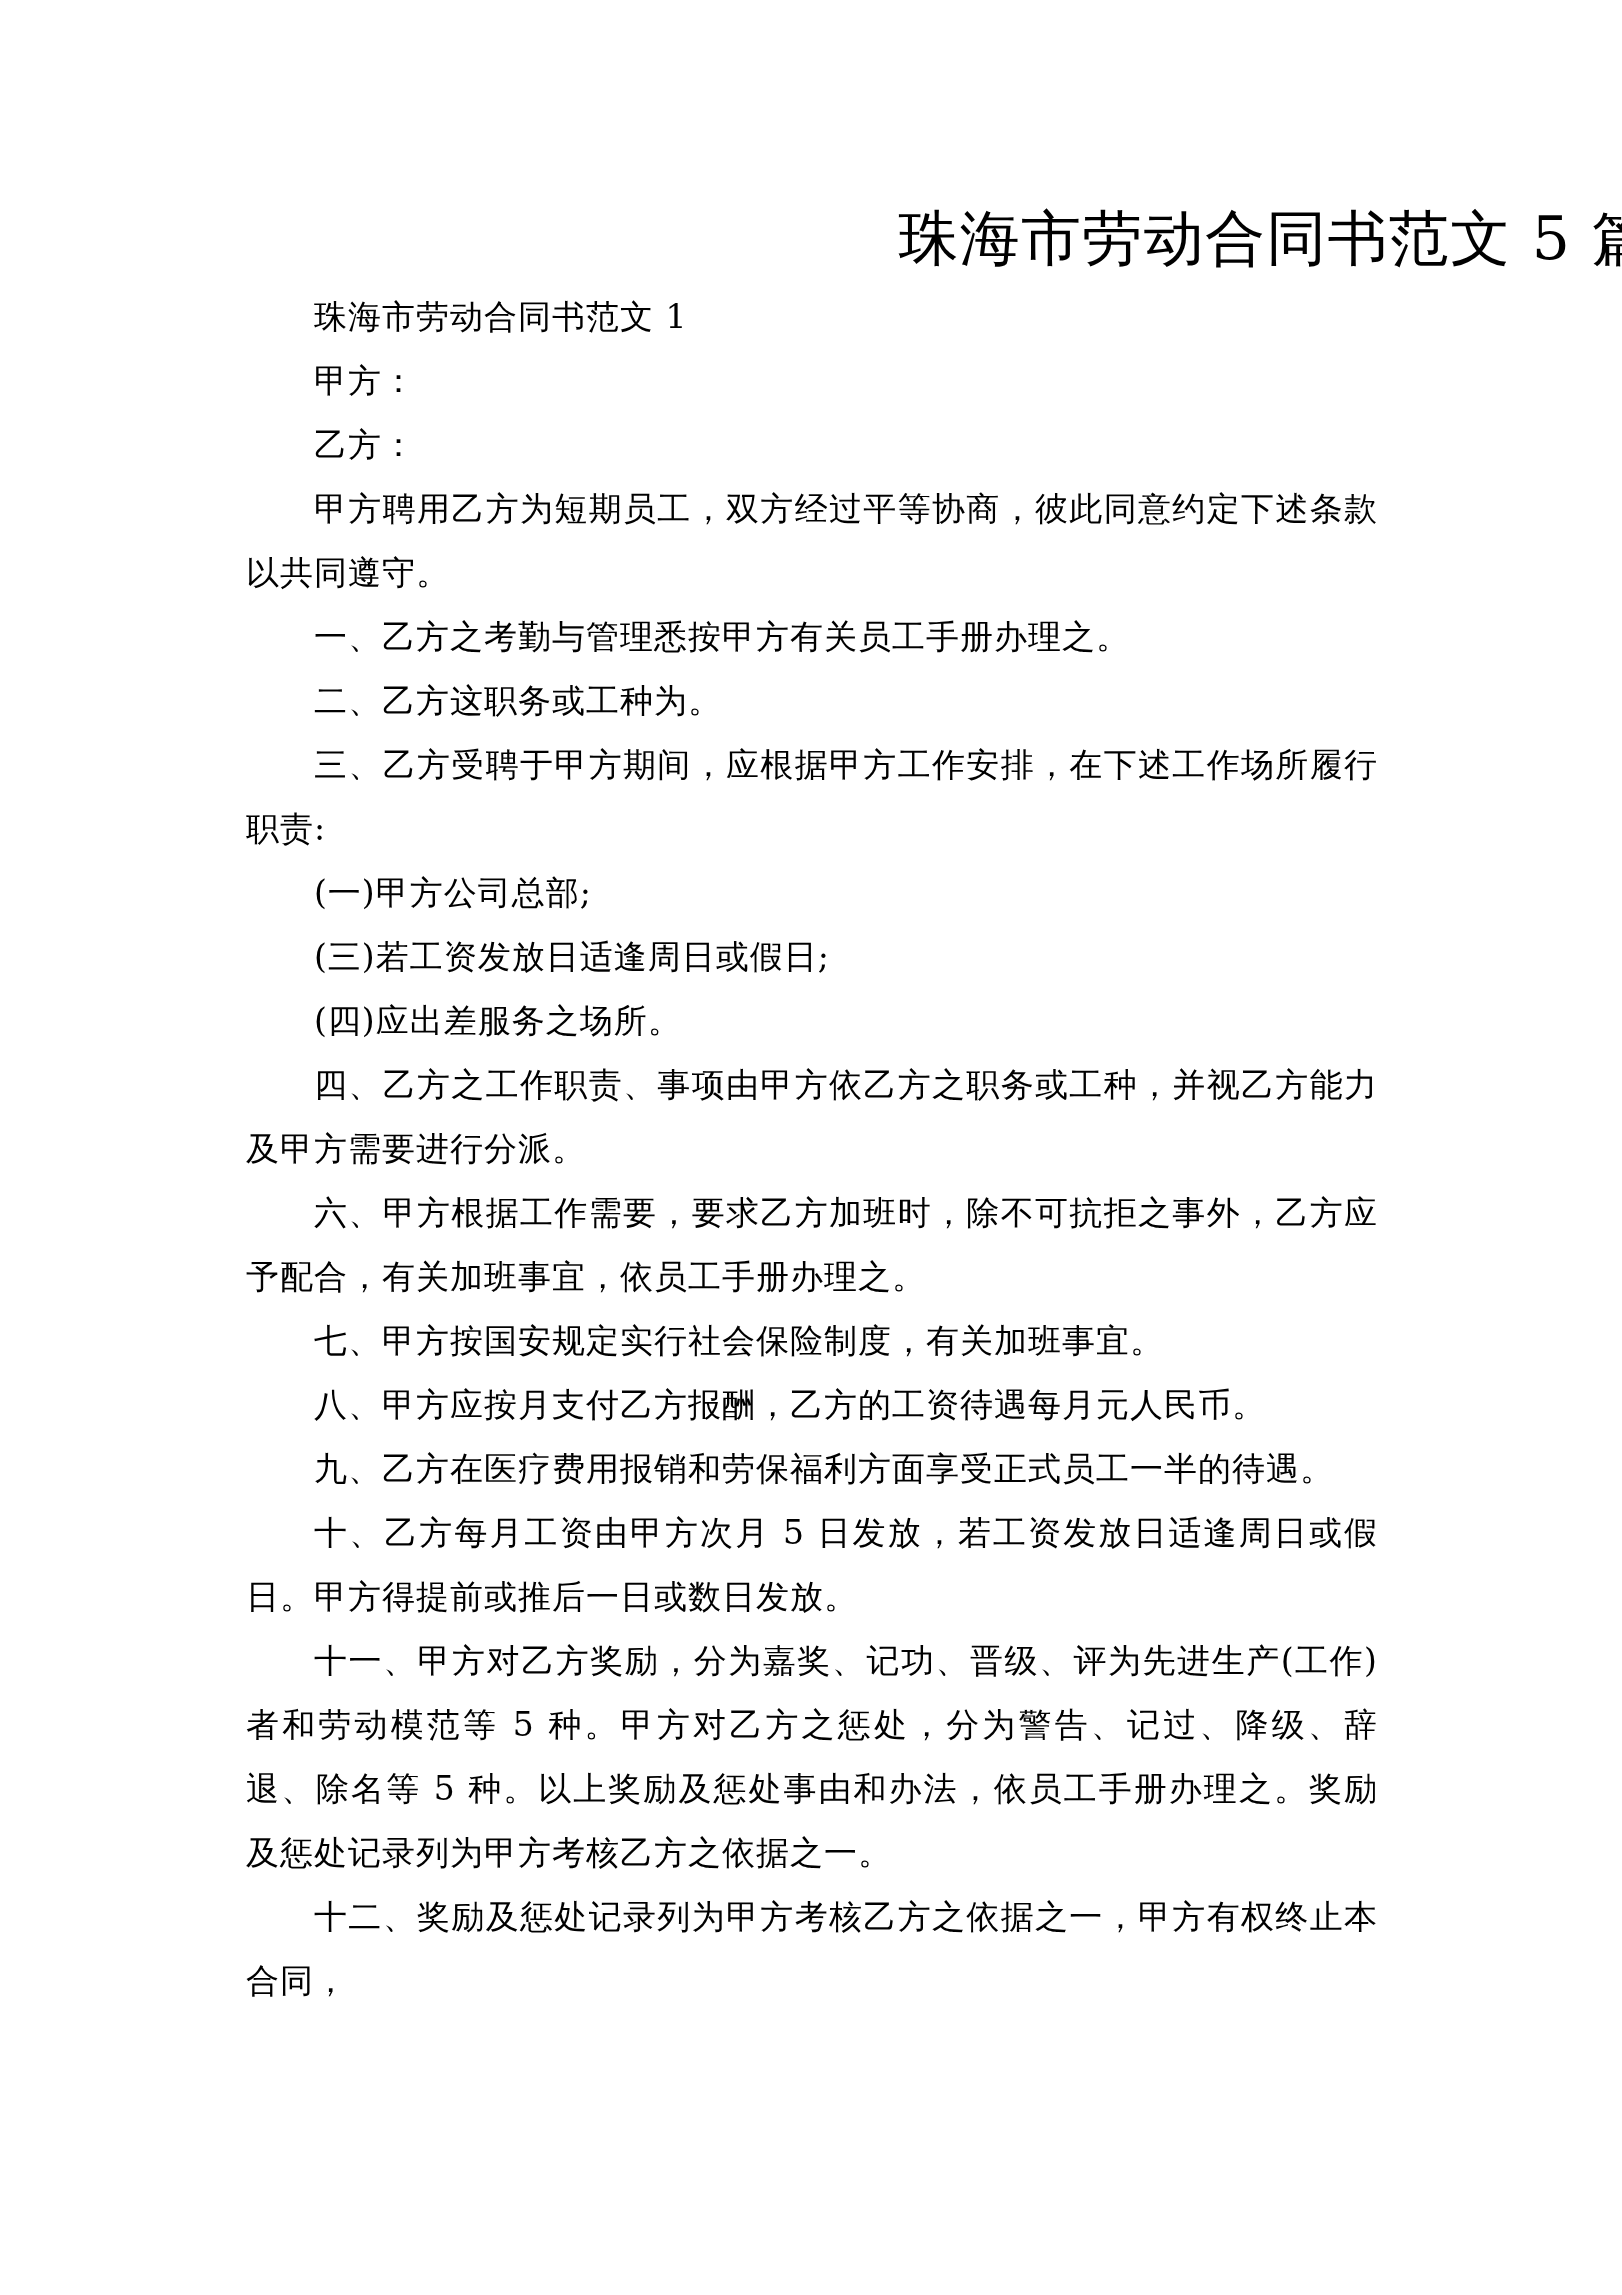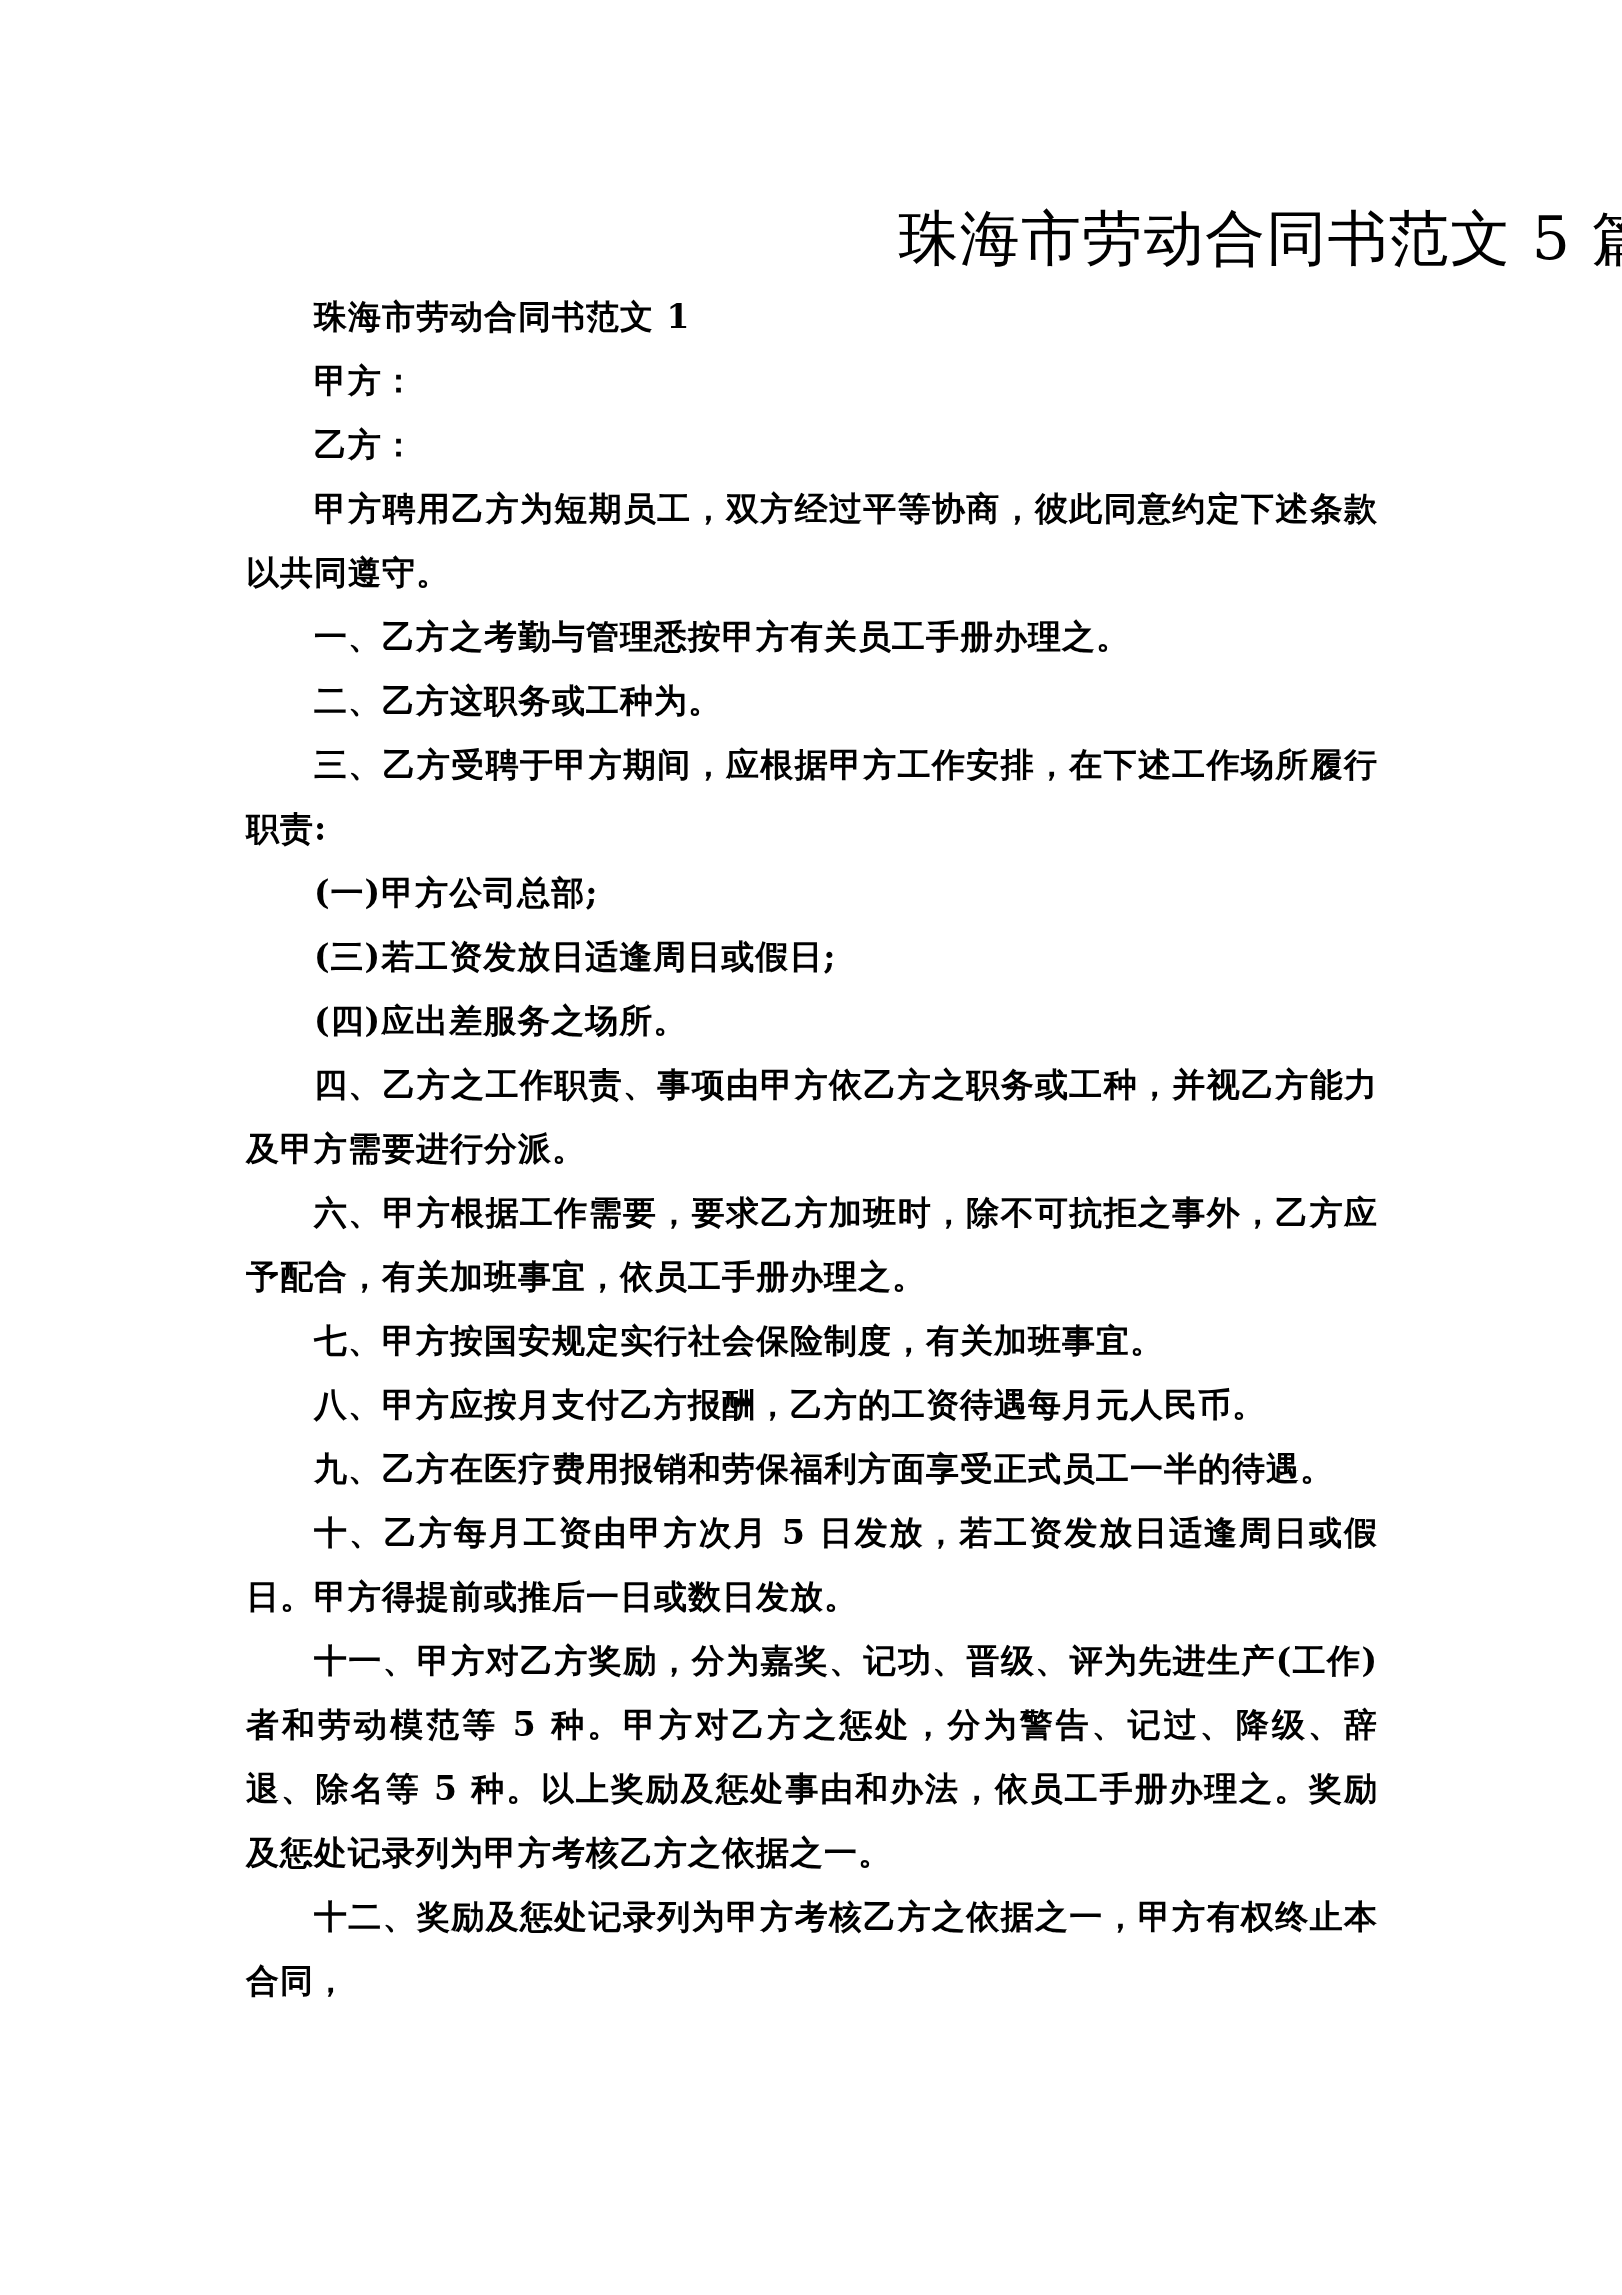--- a/index.html
+++ b/index.html
@@ -44,21 +44,20 @@
     font-size: 33px;
     line-height: 64px;
     letter-spacing: 1px;
   }
   .para {
     margin: 0;
     text-indent: 68px;
     text-align: justify;
     text-align-last: left;
     word-break: break-all;
-    font-weight: bold;
   }
 </style>
 </head>
 <body>
 
 <div class="page">
   <h1 class="doc-title">珠海市劳动合同书范文 5 篇</h1>
 
   <div class="body">
     <p class="para">珠海市劳动合同书范文 1</p>

